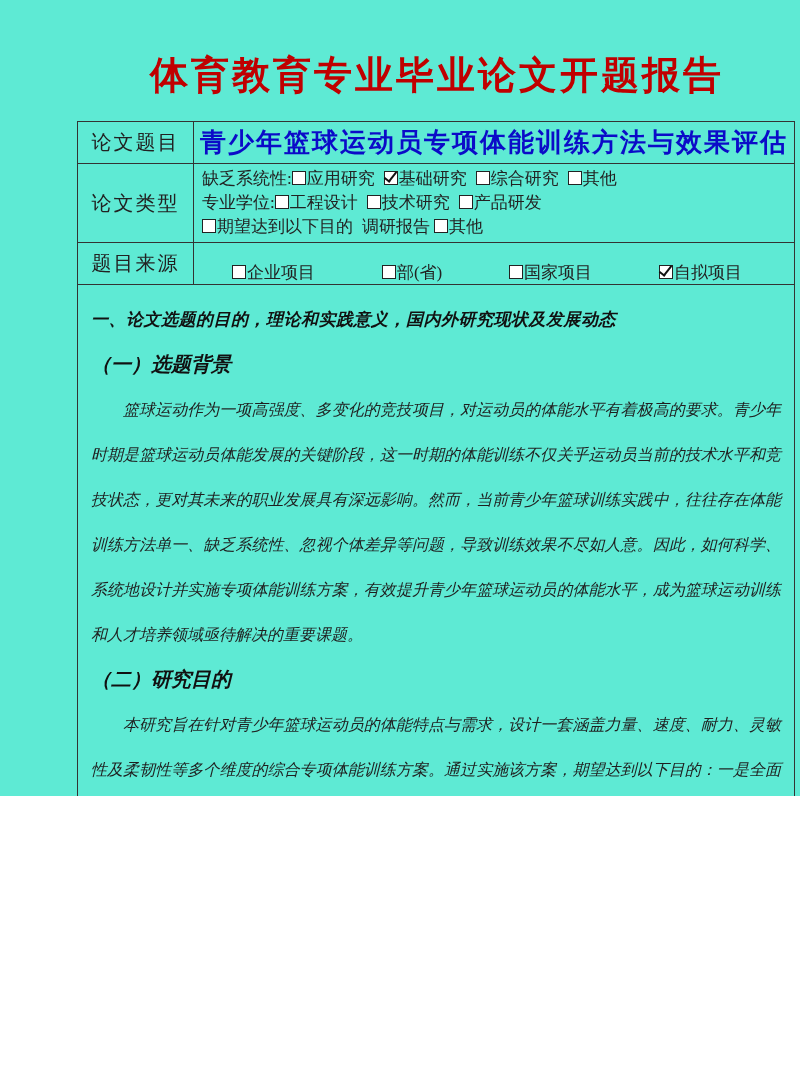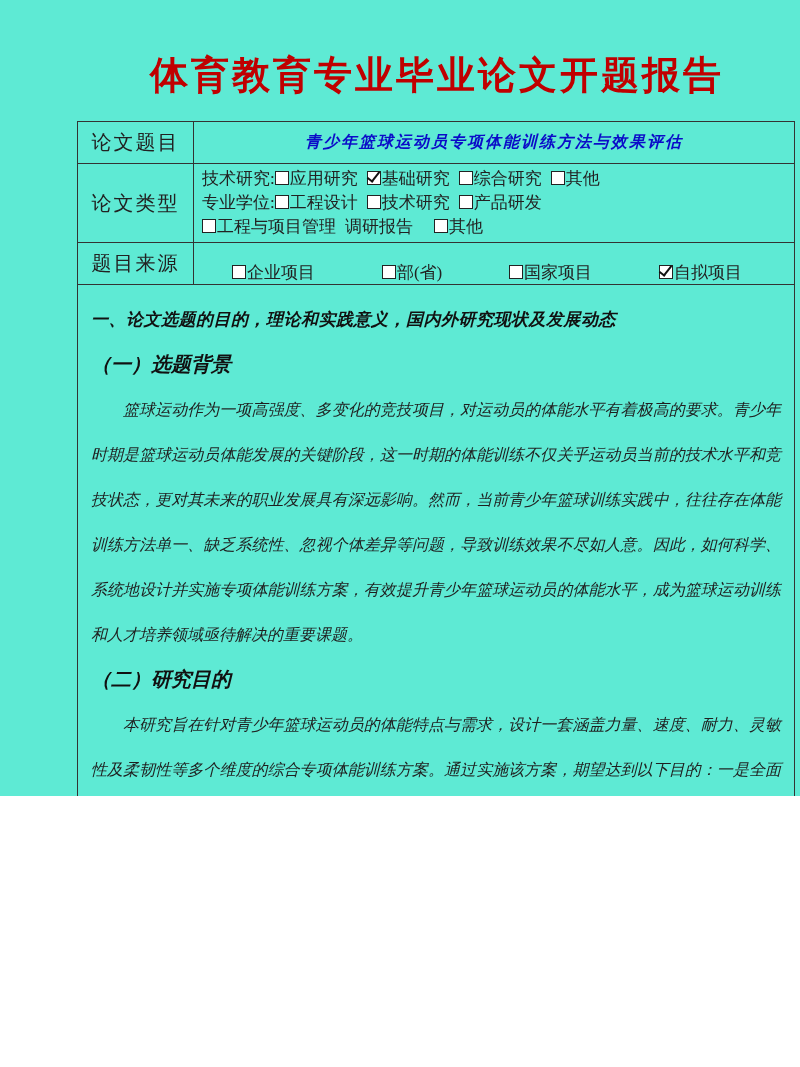--- a/index.html
+++ b/index.html
@@ -46,34 +46,33 @@
     letter-spacing: 2px;
     font-size: 20px;
   }
   tr.r-title { height: 42px; }
   tr.r-type  { height: 76px; }
   tr.r-src   { height: 41px; }
   .thesis-title {
     display: block;
     text-align: center;
     font-family: "Liberation Serif", serif;
-    font-style: italic;
     font-weight: bold;
-    font-size: 16px;
+    font-size: 26px;
     letter-spacing: 2px;
     color: #0b0bc8;
   }
   .type-cell { padding: 3px 6px 3px 8px !important; }
   .type-line {
     line-height: 24px;
     white-space: nowrap;
   }
   .cb-item { margin-right: 9px; white-space: nowrap; }
   .cb-item:last-child { margin-right: 0; }
-  .plain-item { margin-right: 21px; }
+  .plain-item { margin-right: 4px; }
   
   .cb {
     display: inline-block;
     box-sizing: border-box;
     width: 14px;
     height: 14px;
     border: 1.3px solid #222;
     position: relative;
     vertical-align: -1px;
     margin-right: 1px;
@@ -146,27 +145,27 @@
         <tr class="r-title">
       <td class="lbl">论文题目</td>
       <td>
         <span class="thesis-title">青少年篮球运动员专项体能训练方法与效果评估</span>
       </td>
     </tr>
     <tr class="r-type">
       <td class="lbl">论文类型</td>
       <td class="type-cell">
         <div class="type-line">
-          <span>技术研究:</span><span class="cb-item"><span class="cb"></span><span>应用研究</span></span><span class="cb-item"><span class="cb checked"></span><span>基础研究</span></span><span class="cb-item"><span class="cb"></span><span>综合研究</span></span><span class="cb-item"><span class="cb"></span><span>其他</span></span>
+          <span>缺乏系统性:</span><span class="cb-item"><span class="cb"></span><span>应用研究</span></span><span class="cb-item"><span class="cb checked"></span><span>基础研究</span></span><span class="cb-item"><span class="cb"></span><span>综合研究</span></span><span class="cb-item"><span class="cb"></span><span>其他</span></span>
         </div>
         <div class="type-line">
           <span>专业学位:</span><span class="cb-item"><span class="cb"></span><span>工程设计</span></span><span class="cb-item"><span class="cb"></span><span>技术研究</span></span><span class="cb-item"><span class="cb"></span><span>产品研发</span></span>
         </div>
         <div class="type-line">
-          <span class="cb-item"><span class="cb"></span><span>工程与项目管理</span></span><span class="plain-item">调研报告</span><span class="cb-item"><span class="cb"></span><span>其他</span></span>
+          <span class="cb-item"><span class="cb"></span><span>期望达到以下目的</span></span><span class="plain-item">调研报告</span><span class="cb-item"><span class="cb"></span><span>其他</span></span>
         </div>
       </td>
     </tr>
     <tr class="r-src">
       <td class="lbl">题目来源</td>
       <td class="src-td">
         <div class="src-cell">
           <span class="cb-item"><span class="cb"></span><span>企业项目</span></span>
           <span class="cb-item"><span class="cb"></span><span>部(省)</span></span>
           <span class="cb-item"><span class="cb"></span><span>国家项目</span></span>

